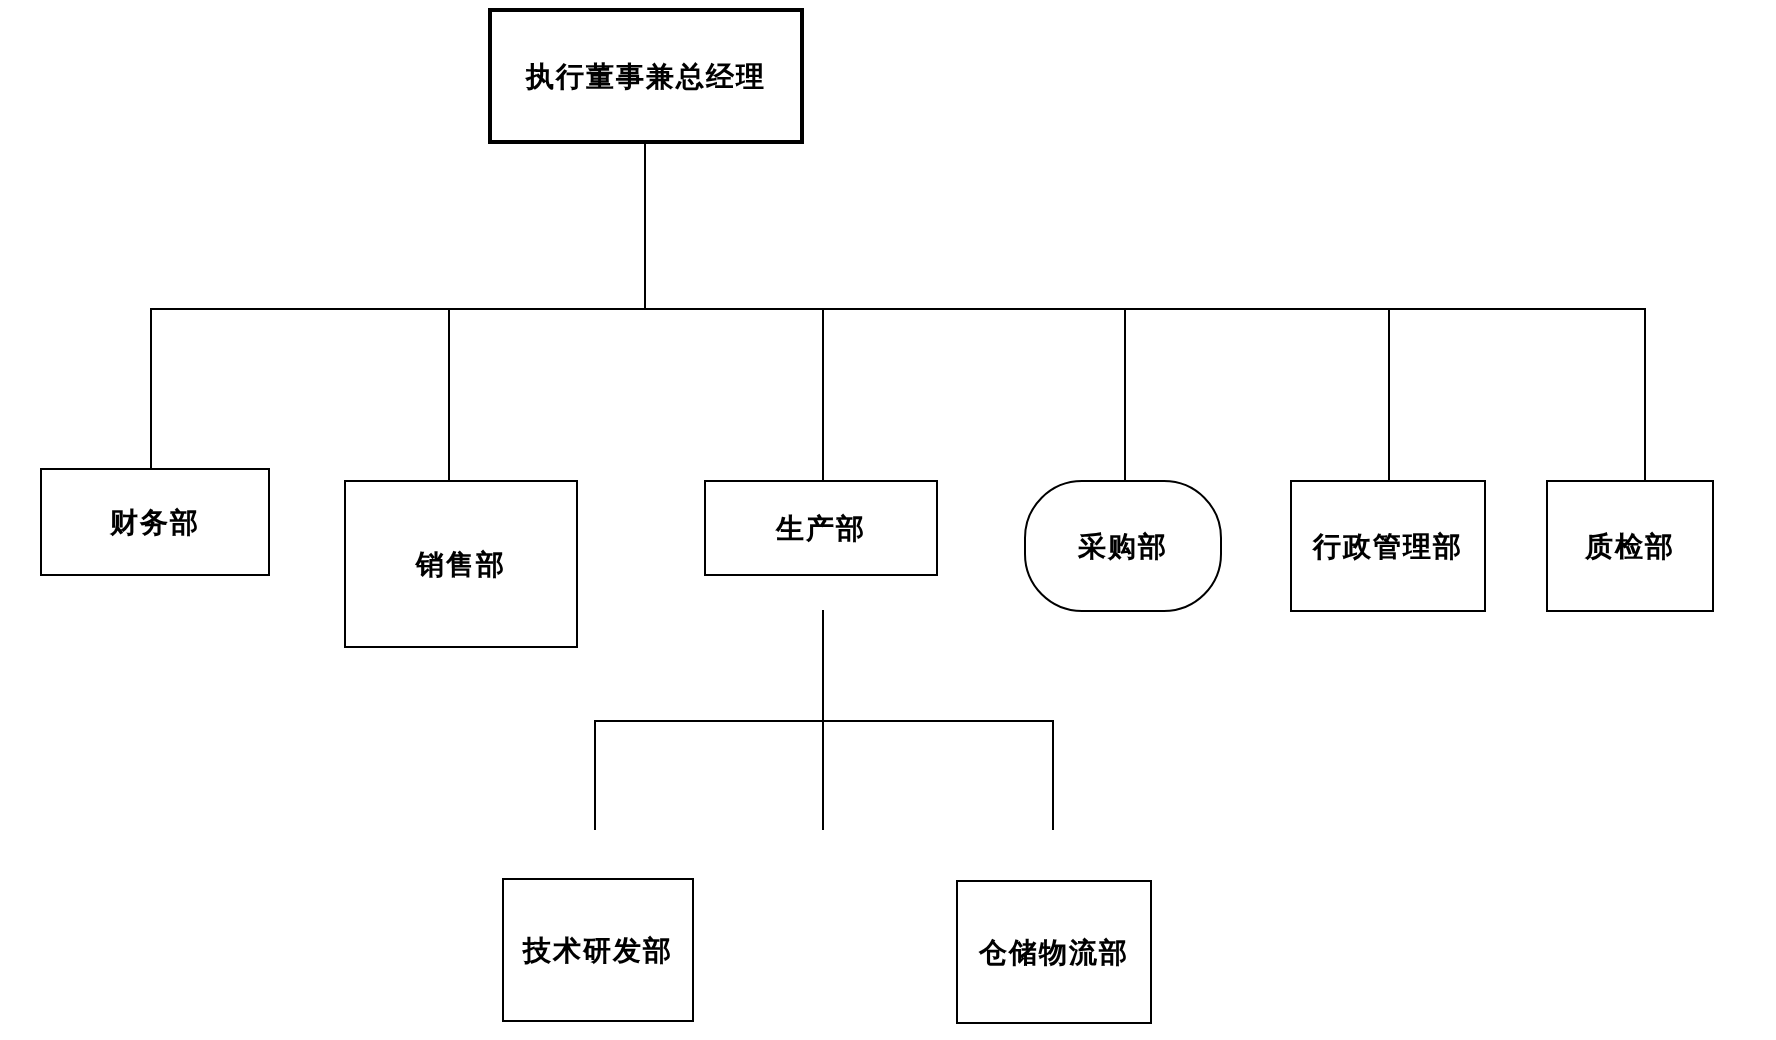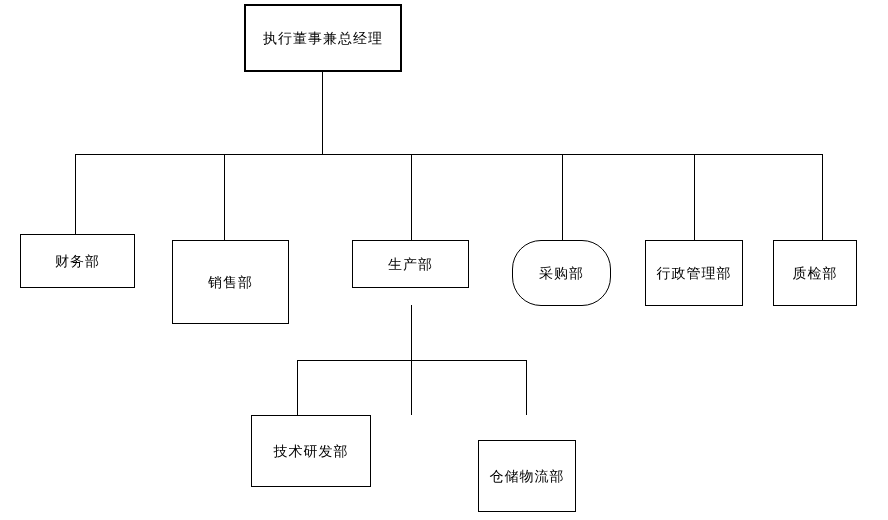--- a/index.html
+++ b/index.html
@@ -25,30 +25,31 @@
     border: 1px solid #000000;
     background: #ffffff;
     display: flex;
     align-items: center;
     justify-content: center;
     font-size: 14px;
     letter-spacing: 1px;
     color: #000000;
     padding-top: 2px;
     white-space: nowrap;
+    font-weight: bold;
   }
   
   .n-root       { left:244px; top:4px;   width:158px; height:68px; border-width:2px; }
   .n-finance    { left:20px;  top:234px; width:115px; height:54px; }
   .n-sales      { left:172px; top:240px; width:117px; height:84px; }
   .n-production { left:352px; top:240px; width:117px; height:48px; }
   .n-purchasing { left:512px; top:240px; width:99px;  height:66px;border-radius:29px; }
   .n-admin      { left:645px; top:240px; width:98px;  height:66px; }
   .n-qc         { left:773px; top:240px; width:84px;  height:66px; }
-  .n-rnd        { left:251px; top:415px; width:120px;  height:72px;justify-content:center; }
+  .n-rnd        { left:251px; top:439px; width:96px;  height:72px;justify-content:center; }
   .n-workshop   { left:362px; top:415px; width:100px; height:72px; }
   .n-logistics  { left:478px; top:440px; width:98px;  height:72px; }
   
   .l-root-stem   { left:322px; top:71px;  width:1px;   height:84px; }
   .l-hbar1       { left:75px;  top:154px; width:748px; height:1px;  }
   .l-drop-fin    { left:75px;  top:154px; width:1px;   height:86px; }
   .l-drop-sales  { left:224px; top:154px; width:1px;   height:86px; }
   .l-drop-prod   { left:411px; top:154px; width:1px;   height:86px; }
   .l-drop-purch  { left:562px; top:154px; width:1px;   height:86px; }
   .l-drop-admin  { left:694px; top:154px; width:1px;   height:86px; }

